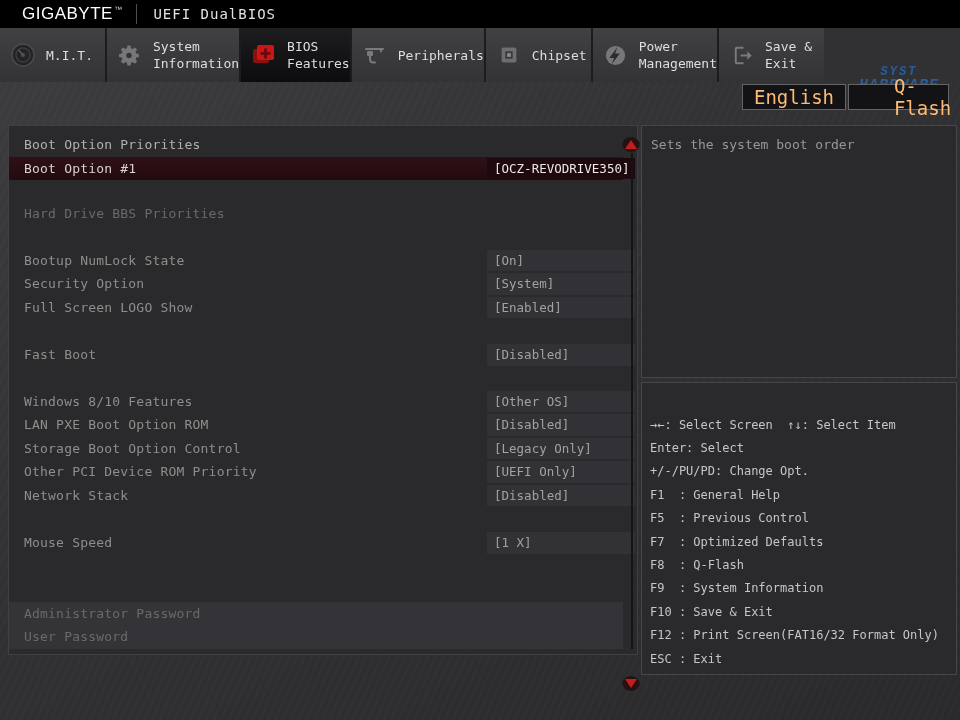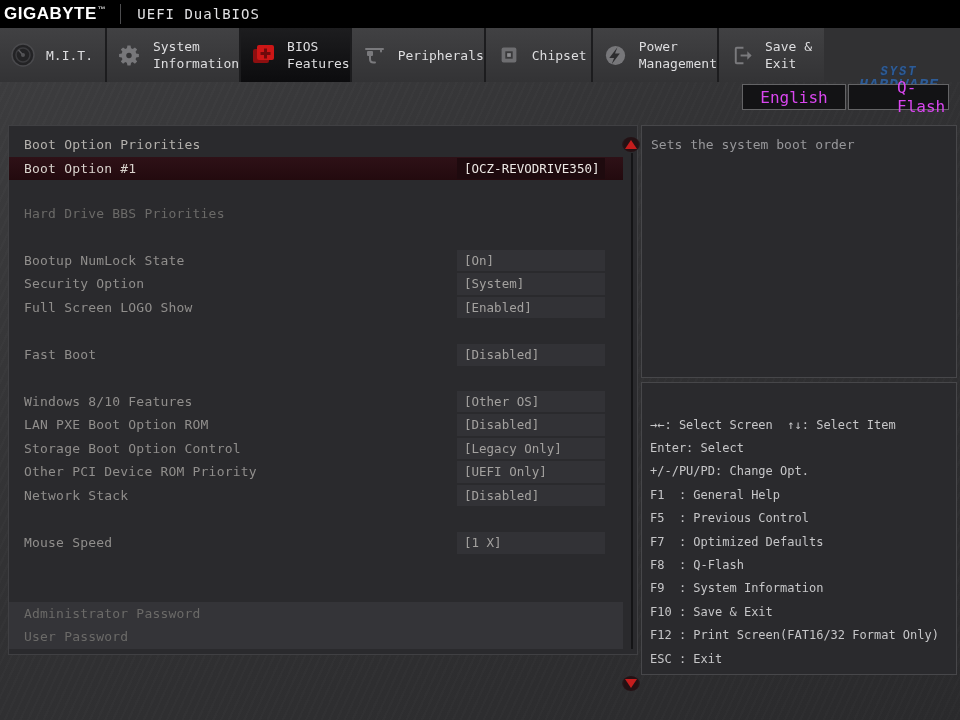--- a/index.html
+++ b/index.html
@@ -9,22 +9,22 @@
     font-family:"DejaVu Sans Mono", monospace;
     -webkit-font-smoothing:antialiased;
   }
 
   
   .titlebar {
     position:absolute; top:0; left:0; width:960px; height:28px;
     background:#000; display:flex; align-items:center;
   }
   .brand {
-    margin-left:4px; font-family:"Liberation Sans", sans-serif;
-    font-weight:bold; font-size:17px; color:#fff; letter-spacing:.5px;
+    margin-left:22px; font-family:"Liberation Sans", sans-serif;
+    font-weight:normal; font-size:17px; color:#fff; letter-spacing:.5px;
   }
   .brand-tm { font-size:8px; color:#cfcfcf; vertical-align:super; margin-left:1px; }
   .tb-divider { width:1px; height:20px; background:#4c4c4e; margin:0 16px 0 14px; }
   .product { font-size:14px; color:#e2e2e4; letter-spacing:1px; }
 
   
   .tabbar {
     position:absolute; top:28px; left:0; width:824px; height:54px;
     display:flex; background:#1f1f21;
   }
@@ -51,41 +51,41 @@
     text-align:center; color:#2e64a8; opacity:.85;
     font-family:Liberation Mono, monospace; font-weight:bold; font-style:italic;
     text-shadow:0 1px 0 #15335c; line-height:13px; pointer-events:none;
   }
   .watermark .wm1 { font-size:12px; letter-spacing:2px; }
   .watermark .wm2 { font-size:15px; letter-spacing:1px; }
 
   .top-btn {
     position:absolute; top:84px; height:26px; z-index:2;
     background:#131315; border:1px solid #646466; box-sizing:border-box;
-    color:#d946ef; font-size:16px; display:flex; align-items:center; justify-content:center;
+    color:#fdba74; font-size:19px; display:flex; align-items:center; justify-content:center;
     cursor:pointer;
   }
   .btn-english { left:742px; width:104px; }
   .btn-qflash  { left:848px; width:101px;padding-left:48px; }
 
   
   .settings-panel {
     position:absolute; left:8px; top:125px; width:630px; height:530px;
     background:#2a2a2d; border:1px solid #404043; box-sizing:border-box;
     padding-top:7px;
   }
   .row { height:23.5px; position:relative; display:flex; align-items:center; }
   .row-label { padding-left:15px; font-size:13px; color:#908e8c; letter-spacing:.2px; }
   .row.header .row-label { color:#b4b1ad; }
   .row.dim .row-label { color:#6b6a68; }
   .row.band { background:#343438; margin-right:14px; }
   .row.selected { background:linear-gradient(#2e1117,#230a0e); margin-right:14px; }
   .row.selected .row-label { color:#d9d3cd; }
   .value-box {
-    position:absolute; left:448px; top:1px; bottom:1px; width:148px;
+    position:absolute; left:478px; top:1px; bottom:1px; width:148px;
     background:#323236; display:flex; align-items:center;
     padding-left:7px; box-sizing:border-box;
     font-size:12.5px; color:#a3a19f;
   }
   .row.selected .value-box { background:#1e0a0e; color:#ece8e4; width:148px; }
   .sp22 { height:22px; } .sp23 { height:23px; } .sp24 { height:24px; } .sp47 { height:47px; }
   .scroll-track { position:absolute; right:4px; top:27px; bottom:5px; width:2px; background:#141416; }
 
   .scroll-arrow {
     position:absolute; width:18px; height:15px; z-index:2; cursor:pointer;

